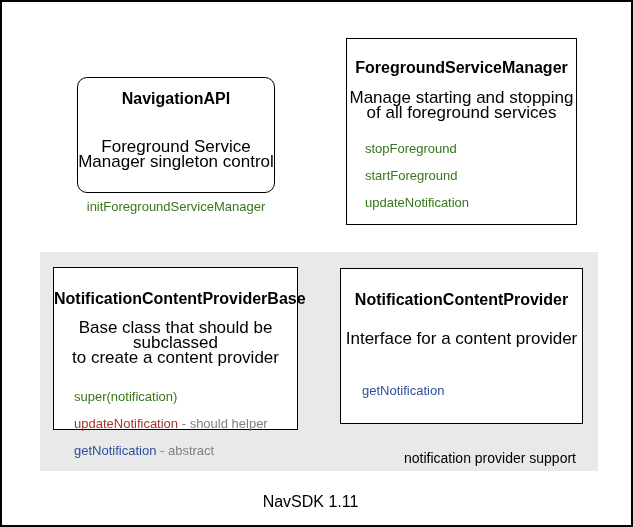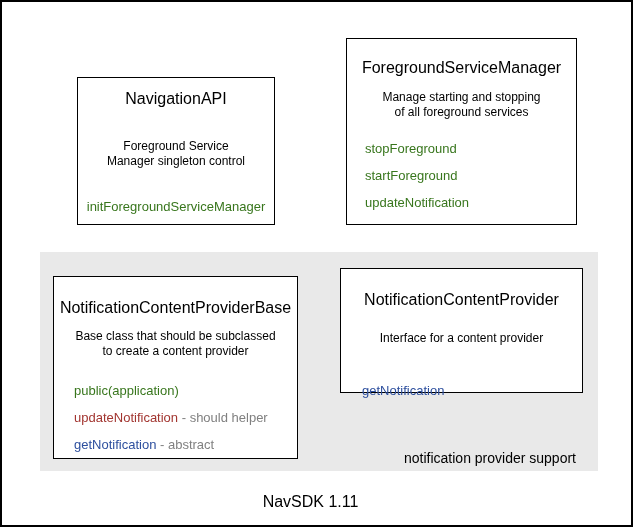--- a/index.html
+++ b/index.html
@@ -24,39 +24,40 @@
     right:22px; bottom:5px;
     font-size:14px;
     color:#000000;
   }
   .box {
     position:absolute;
     background:#ffffff;
     border:1.5px solid #000000;
     box-sizing:border-box;
   }
-  #box-nav  { left:75px;  top:75px;  width:198px; height:148px; }
+  #box-nav  { left:75px;  top:75px;  width:198px; height:116px;border-radius:10px; }
   #box-fsm  { left:344px; top:36px;  width:231px; height:187px; }
-  #box-ncpb { left:51px;  top:274px; width:245px; height:183px; }
-  #box-ncp  { left:338px; top:266px; width:243px; height:125px; }
+  #box-ncpb { left:51px;  top:265px; width:245px; height:163px; }
+  #box-ncp  { left:338px; top:266px; width:243px; height:156px; }
 
   .box-title {
     text-align:center;
     font-size:16px;
     line-height:20px;
     white-space:nowrap;
+    font-weight:bold;
   }
   #box-nav  .box-title { margin-top:11px; }
   #box-fsm  .box-title { margin-top:19px; }
   #box-ncpb .box-title { margin-top:21px; }
   #box-ncp  .box-title { margin-top:21px; }
 
   .box-desc {
     text-align:center;
-    font-size:12px;
+    font-size:17px;
     line-height:15px;
     white-space:pre-line;
   }
   #box-nav  .box-desc { margin-top:30px; }
   #box-fsm  .box-desc { margin-top:12px; }
   #box-ncpb .box-desc { margin-top:11px; }
   #box-ncp  .box-desc { margin-top:21px; }
 
   .methods { font-size:13px; }
   .method  { line-height:16px; margin-bottom:11px; white-space:nowrap; }
@@ -100,21 +101,21 @@
       <div class="method" style="color: rgb(56, 118, 29);">startForeground</div>
       <div class="method" style="color: rgb(56, 118, 29);">updateNotification</div>
     </div>
   </div>
 
   <div class="box" id="box-ncpb">
     <div class="box-title">NotificationContentProviderBase</div>
     <div class="box-desc">Base class that should be subclassed
 to create a content provider</div>
     <div class="methods">
-      <div class="method"><span style="color: rgb(56, 118, 29);">public(application)</span></div>
+      <div class="method"><span style="color: rgb(56, 118, 29);">super(notification)</span></div>
       <div class="method">
         <span style="color: rgb(162, 53, 48);">updateNotification</span>
         <span style="color: rgb(128, 128, 128);">- should helper</span>
       </div>
       <div class="method">
         <span style="color: rgb(45, 79, 158);">getNotification</span>
         <span style="color: rgb(128, 128, 128);">- abstract</span>
       </div>
     </div>
   </div>

